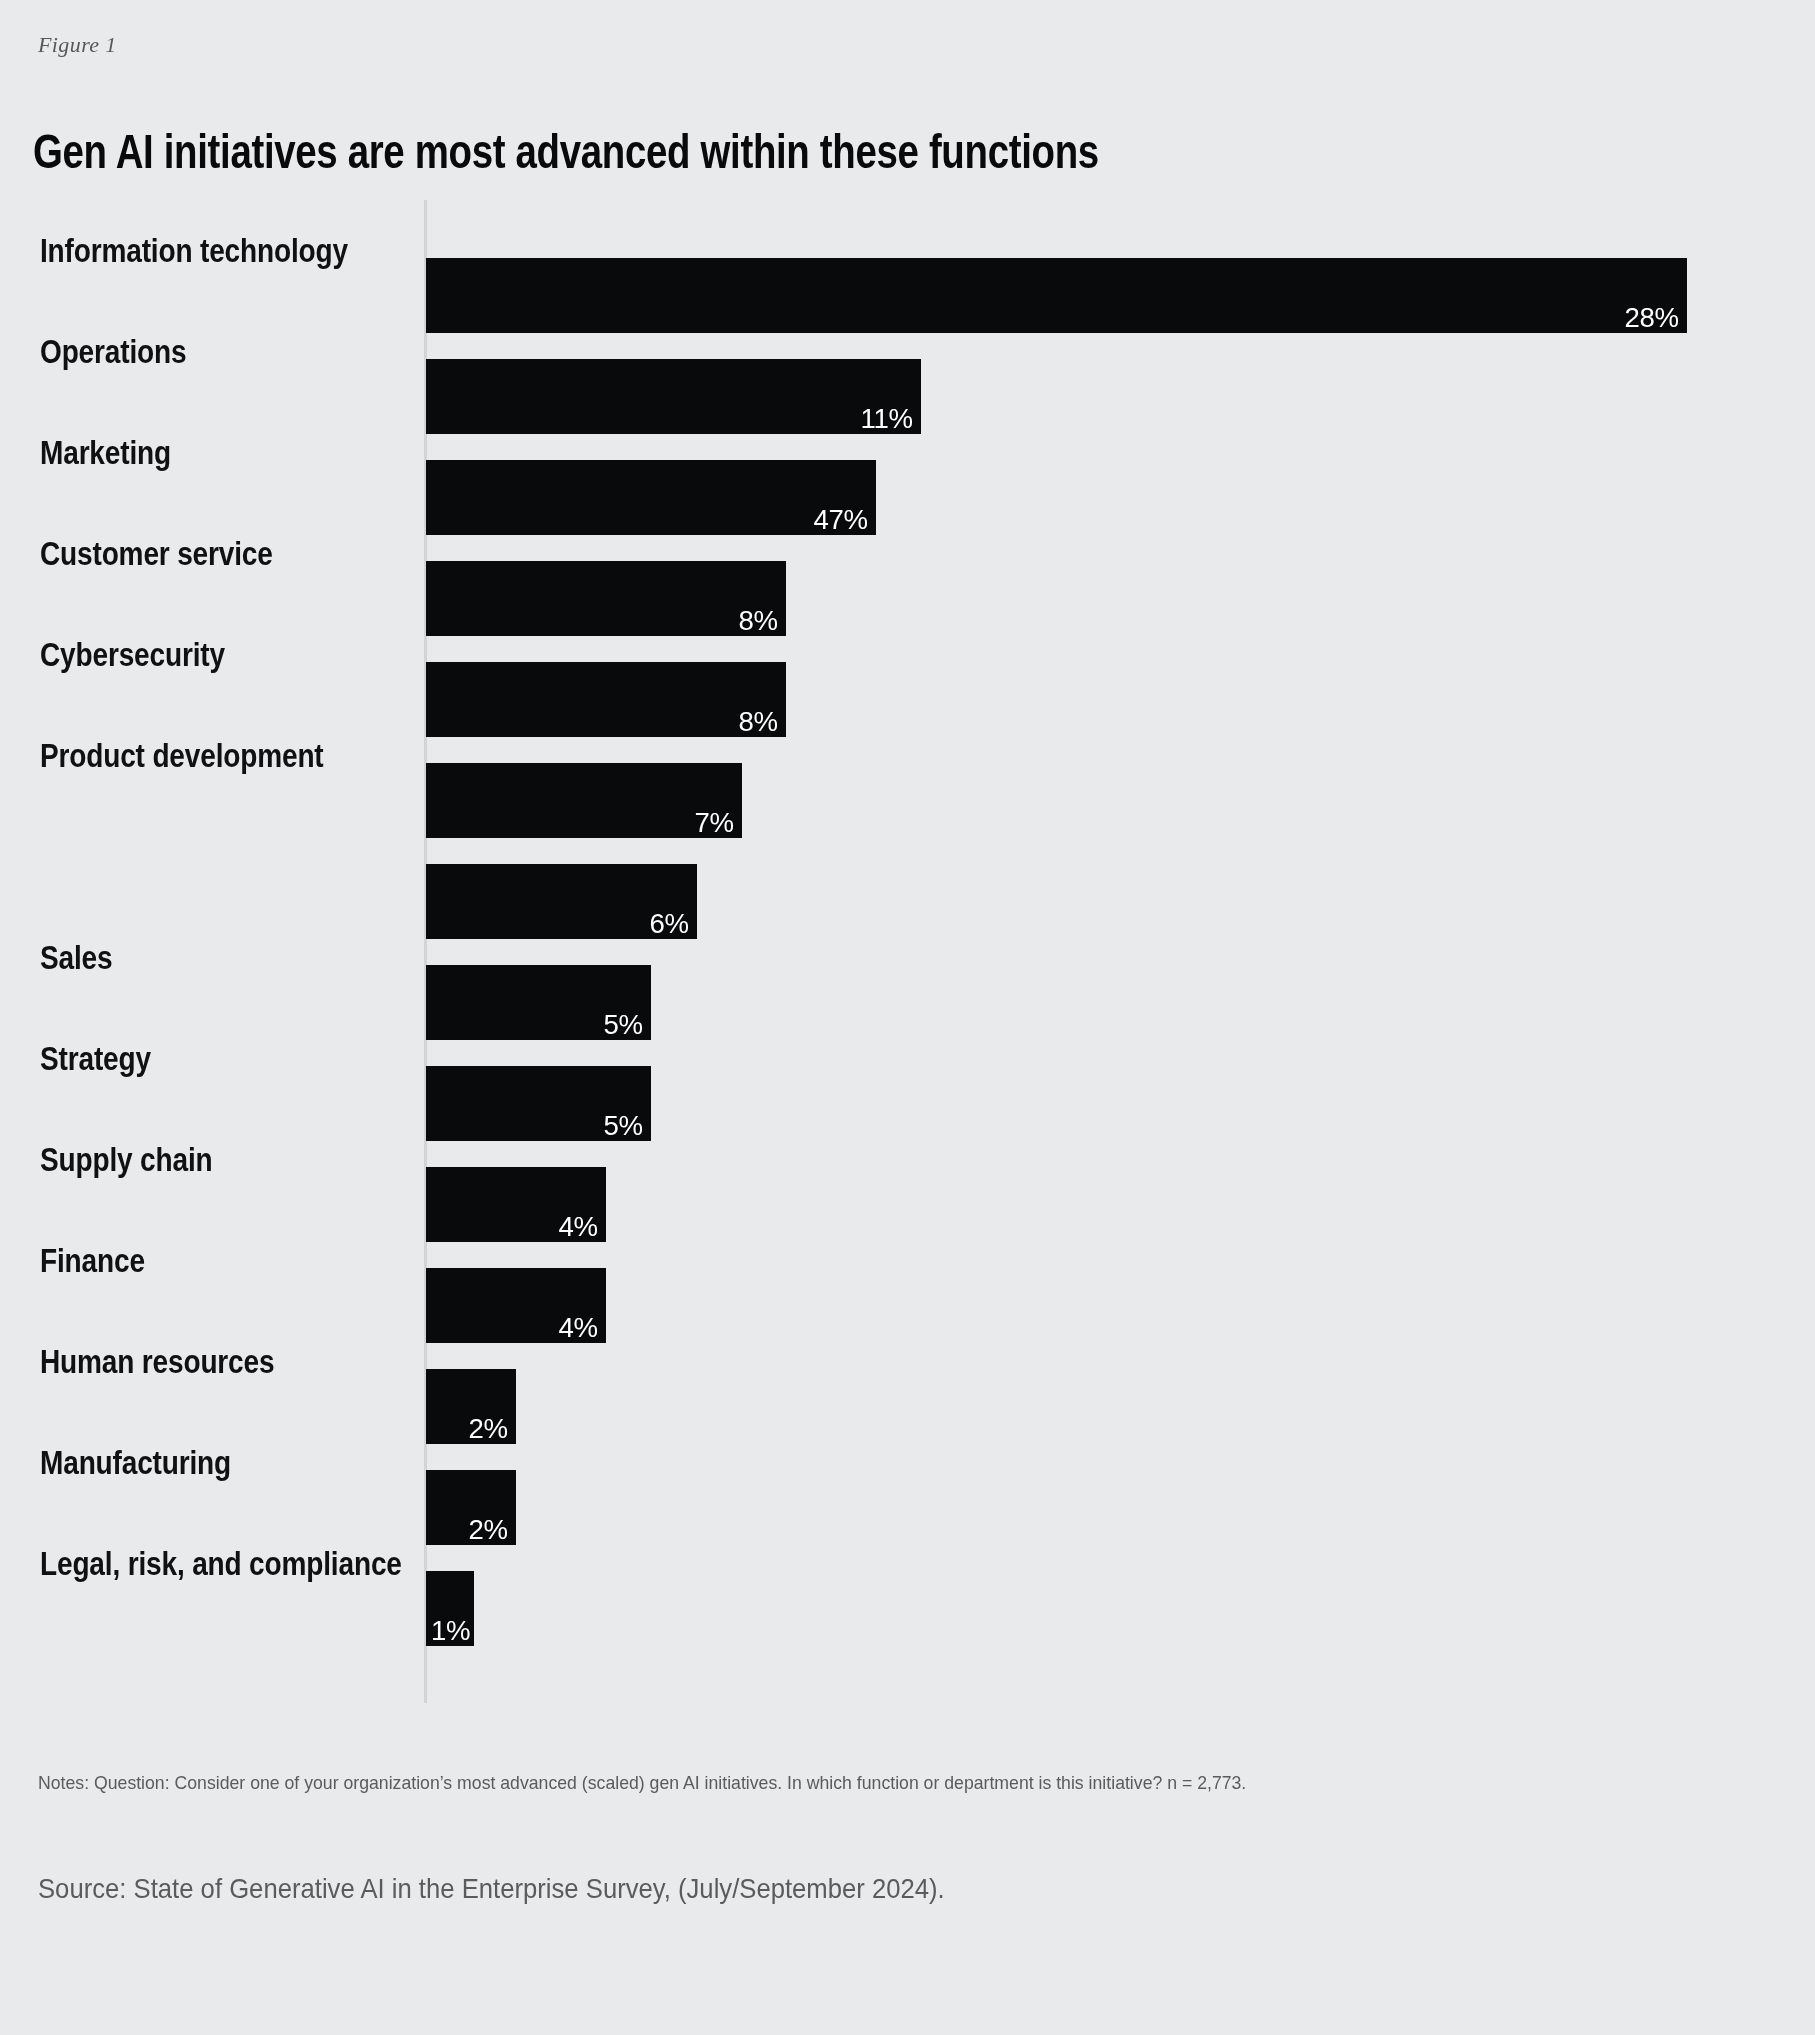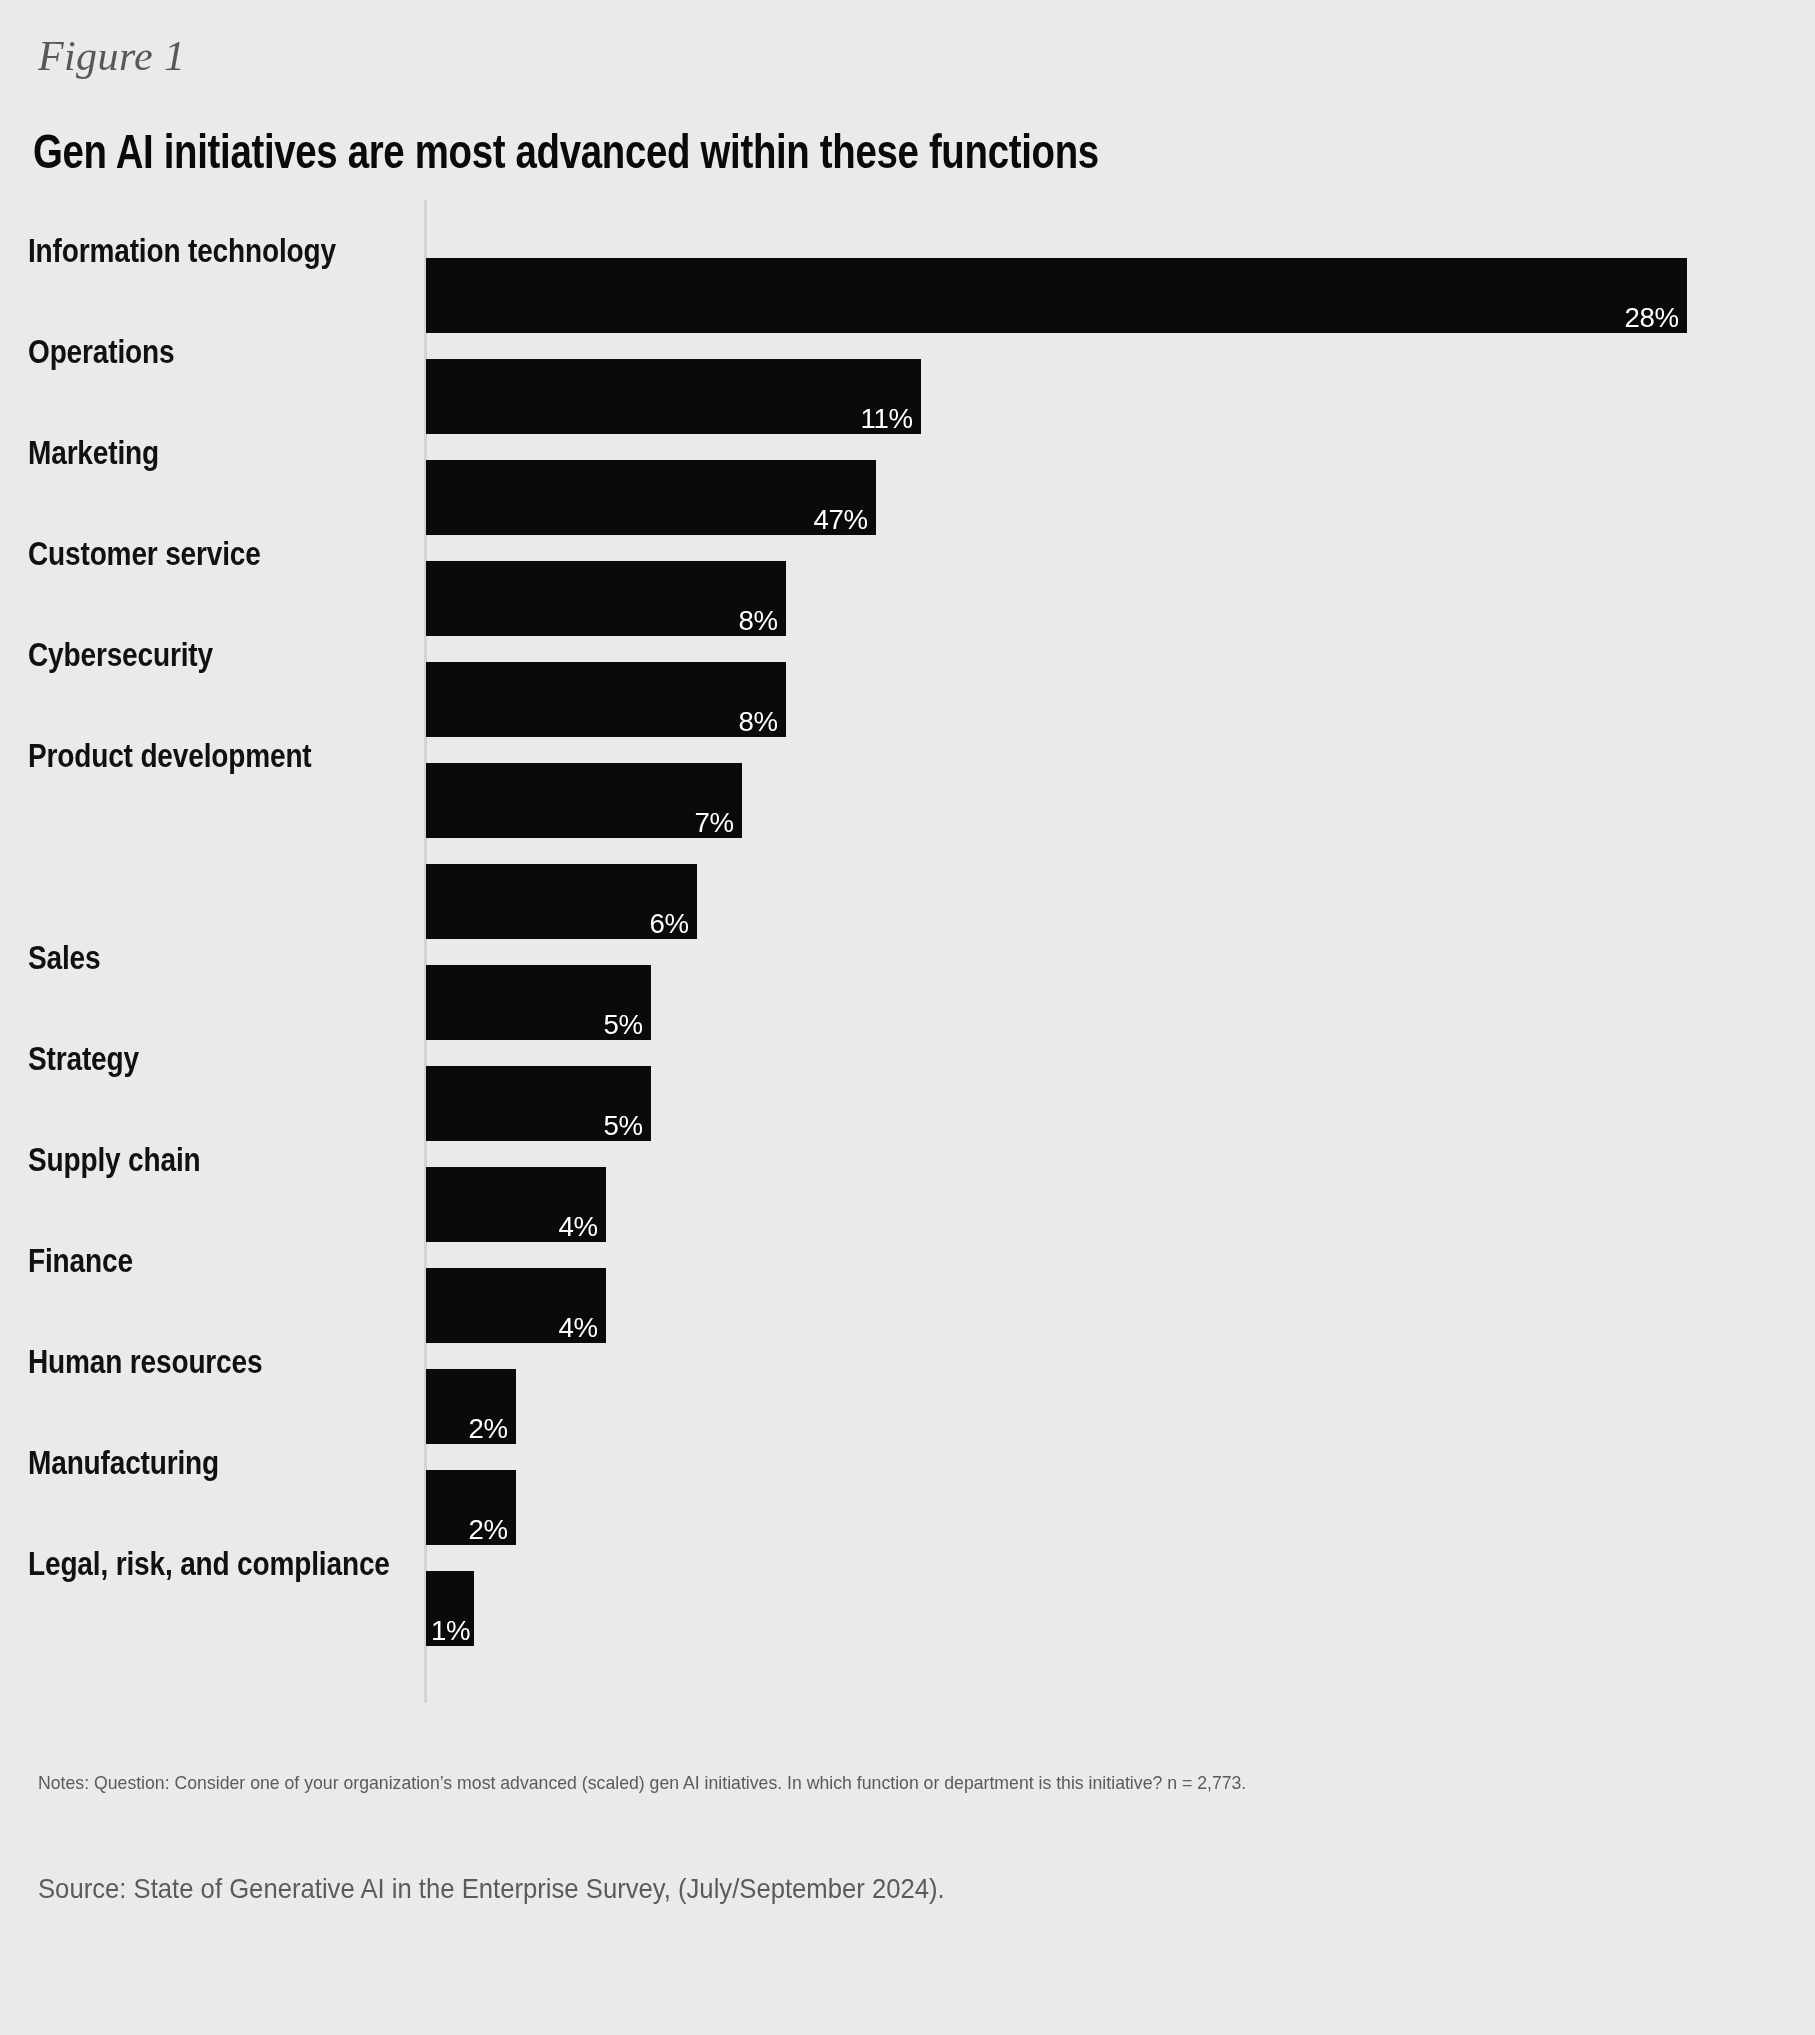--- a/index.html
+++ b/index.html
@@ -21,21 +21,21 @@
     padding: 0;
   }
 
   
   .figure-label {
     position: absolute;
     left: 38px;
     top: 32px;
     font-family: "Liberation Serif", serif;
     font-style: italic;
-    font-size: 42px;
+    font-size: 22px;
     color: #585858;
     letter-spacing: 0.4px;
   }
 
   .chart-title {
     position: absolute;
     left: 33px;
     top: 92px;
     font-family: "Liberation Sans", sans-serif;
     font-weight: bold;
@@ -73,21 +73,21 @@
   }
 
   .row {
     position: relative;
     height: 101px;
     width: 1816px;
   }
 
   .row-label {
     position: absolute;
-    left: 28px;
+    left: 40px;
     top: 0;
     height: 101px;
     display: flex;
     align-items: center;
     font-family: "Liberation Sans", sans-serif;
     font-weight: bold;
     font-size: 33px;
     color: #111111;
     letter-spacing: -0.2px;
     transform-origin: left center;

